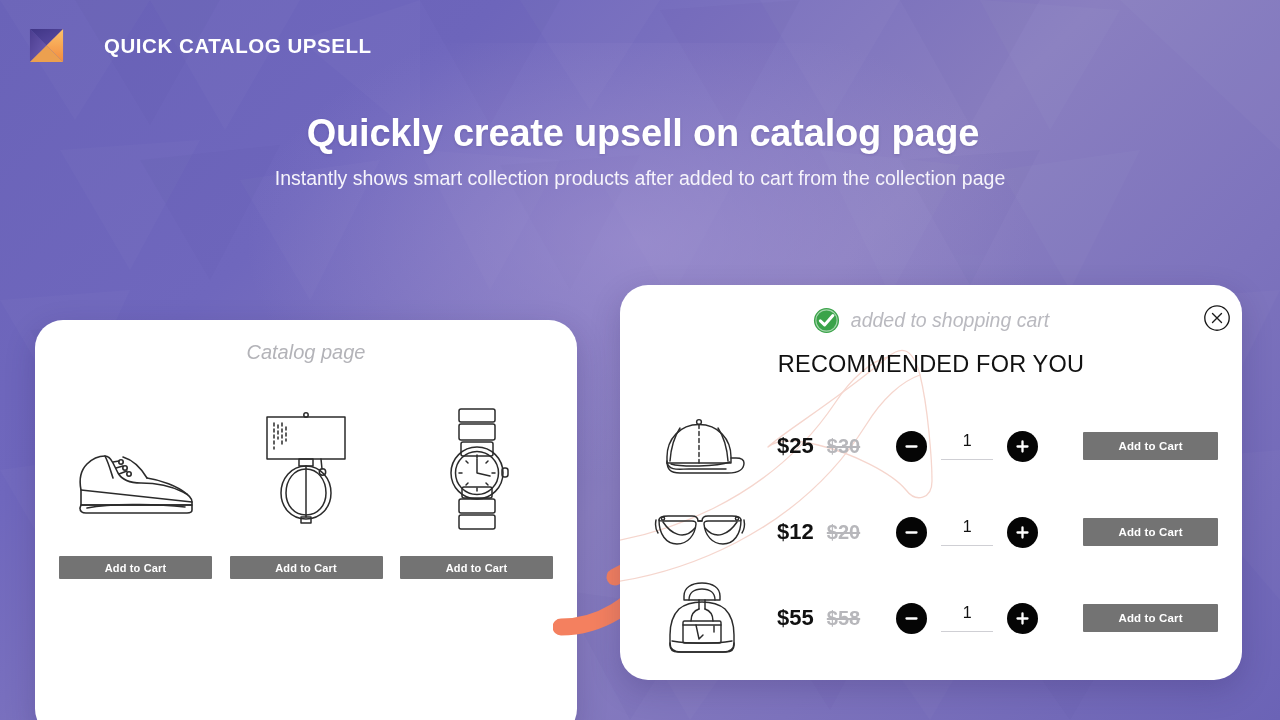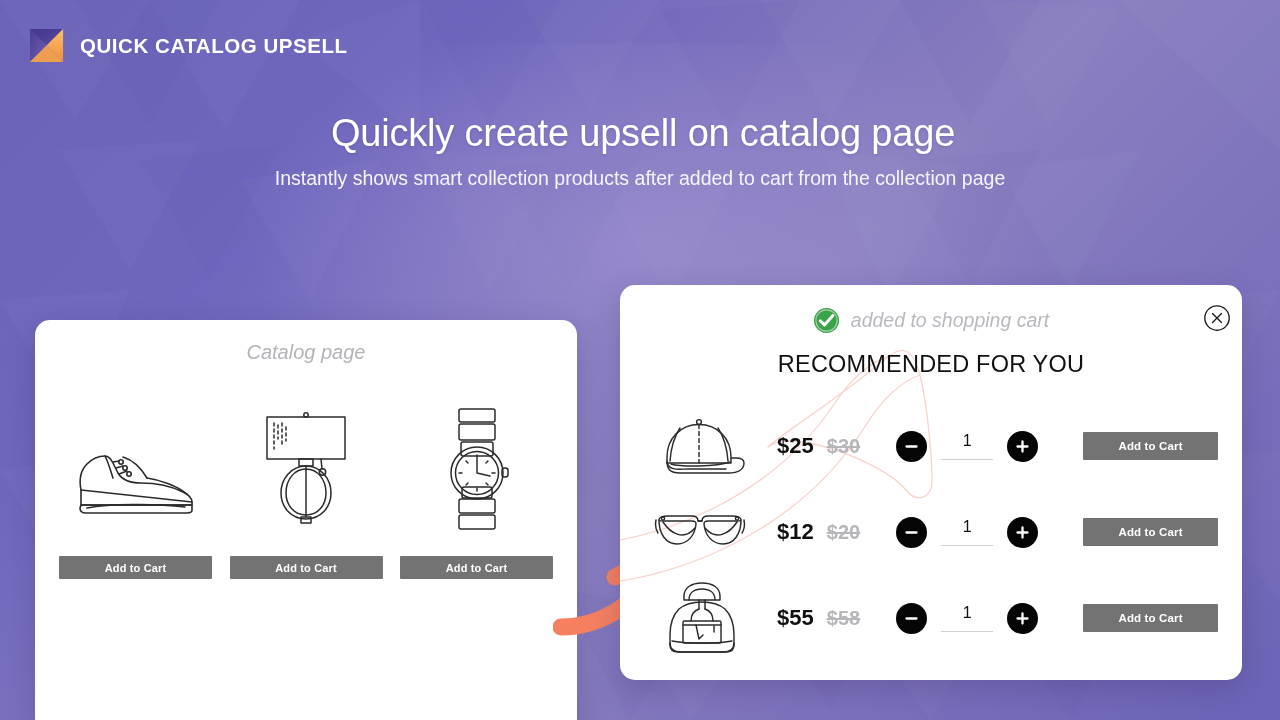--- a/index.html
+++ b/index.html
@@ -24,42 +24,43 @@
 
   
   .brand {
     position: absolute; left: 27px; top: 26px;
     display: flex; align-items: center; gap: 14px;
   }
   .brand-logo { width: 39px; height: 39px; display:block; }
   .brand-title {
     color: #ffffff; font-size: 20.5px; font-weight: 700;
     letter-spacing: .55px;
+    margin-left: 24px;
   }
 
   .headline {
     position: absolute; left: 6px; right: 0; top: 112px;
     text-align: center;
     color: #ffffff;
-    font-size: 38px; font-weight: 400;
+    font-size: 38px; font-weight: 700;
     letter-spacing: -.2px;
     text-shadow: 0 1px 3px rgba(40,30,90,.18);
   }
   .subhead {
     position: absolute; left: 0; right: 0; top: 167px;
     text-align: center;
     color: #f6f4fb;
     font-size: 19.5px; font-weight: 400;
   }
 
   
   .card {
     position: absolute;
     background: #ffffff;
-    border-radius: 15px;
+    border-radius: 28px;
     box-shadow: 0 10px 30px rgba(40,28,85,.22);
   }
   #catalog-card { left: 35px; top: 320px; width: 542px; height: 417px; }
   #upsell-card  { left: 620px; top: 285px; width: 622px; height: 395px; }
 
   .catalog-label {
     position: absolute; left: 0; right: 0; top: 21px;
     text-align: center;
     font-size: 20px; font-style: italic; color: #b3b3b8;
   }

